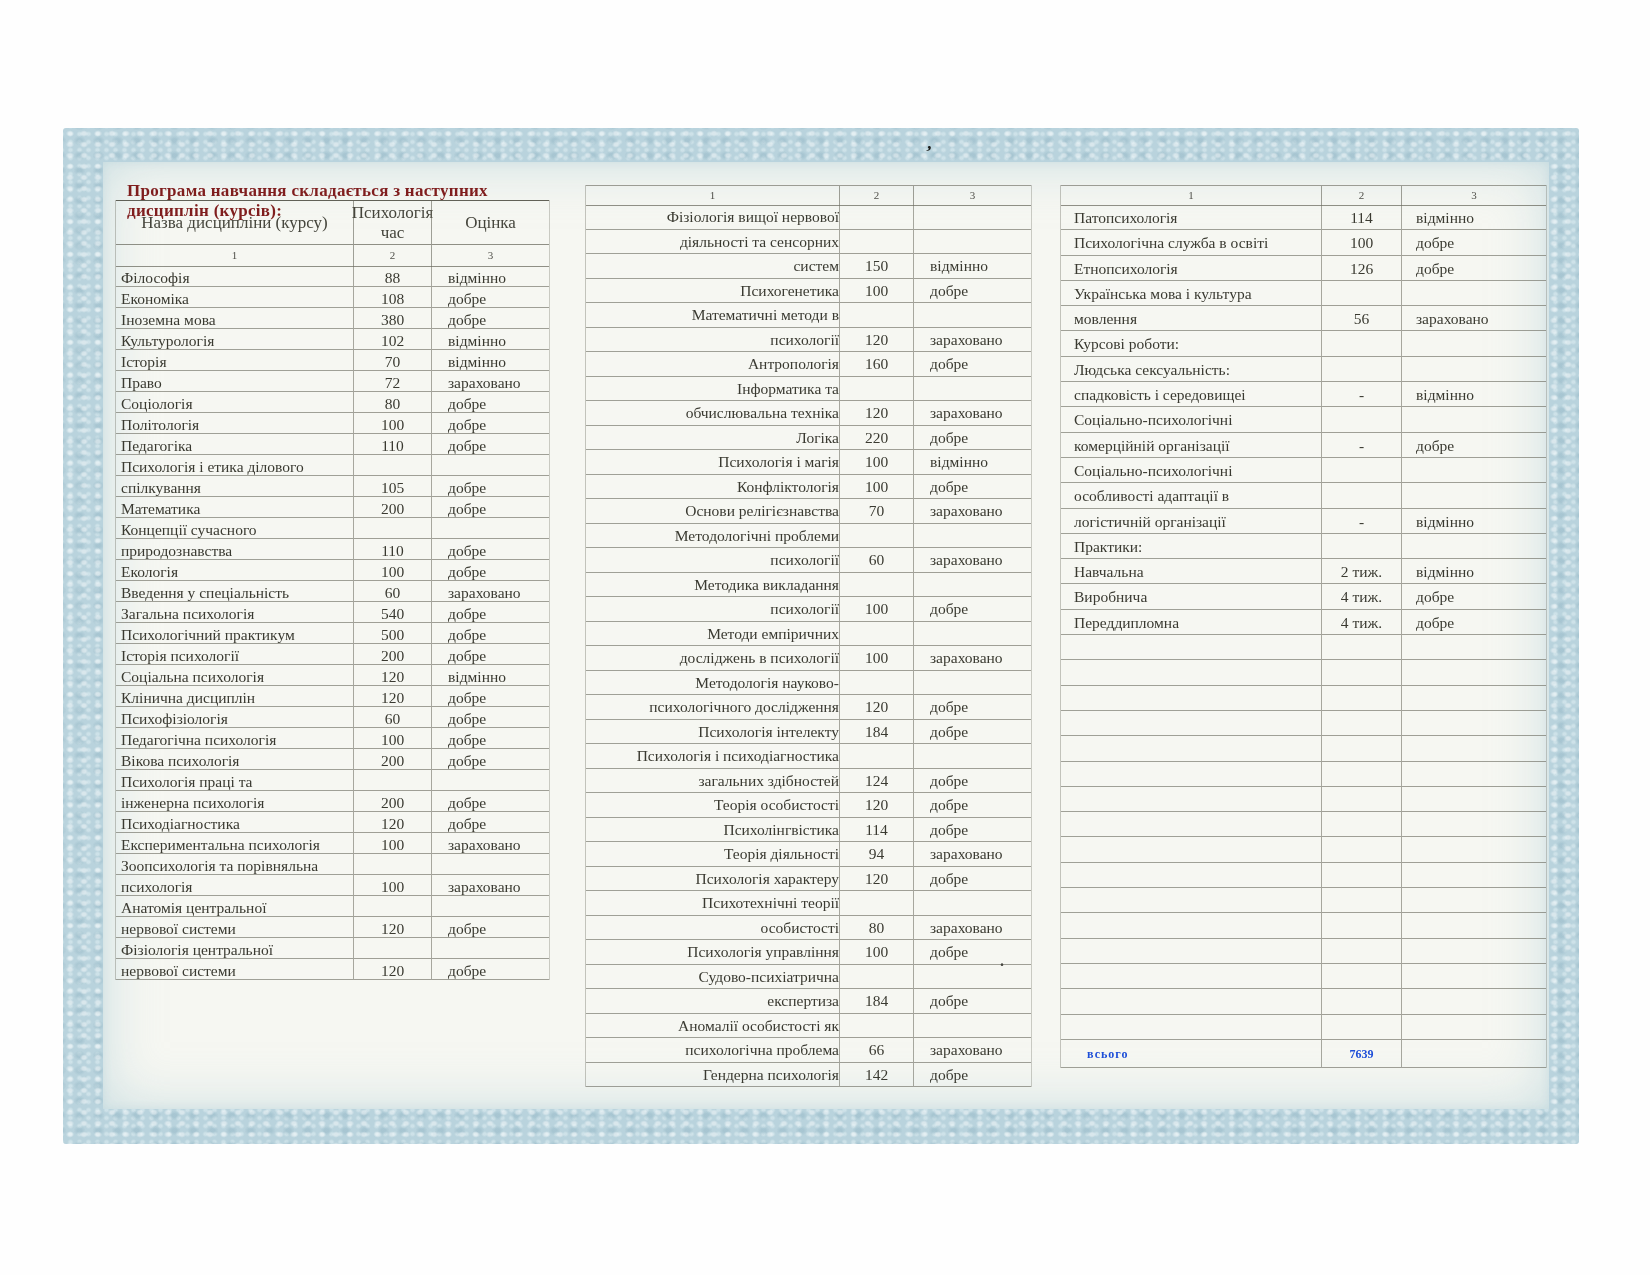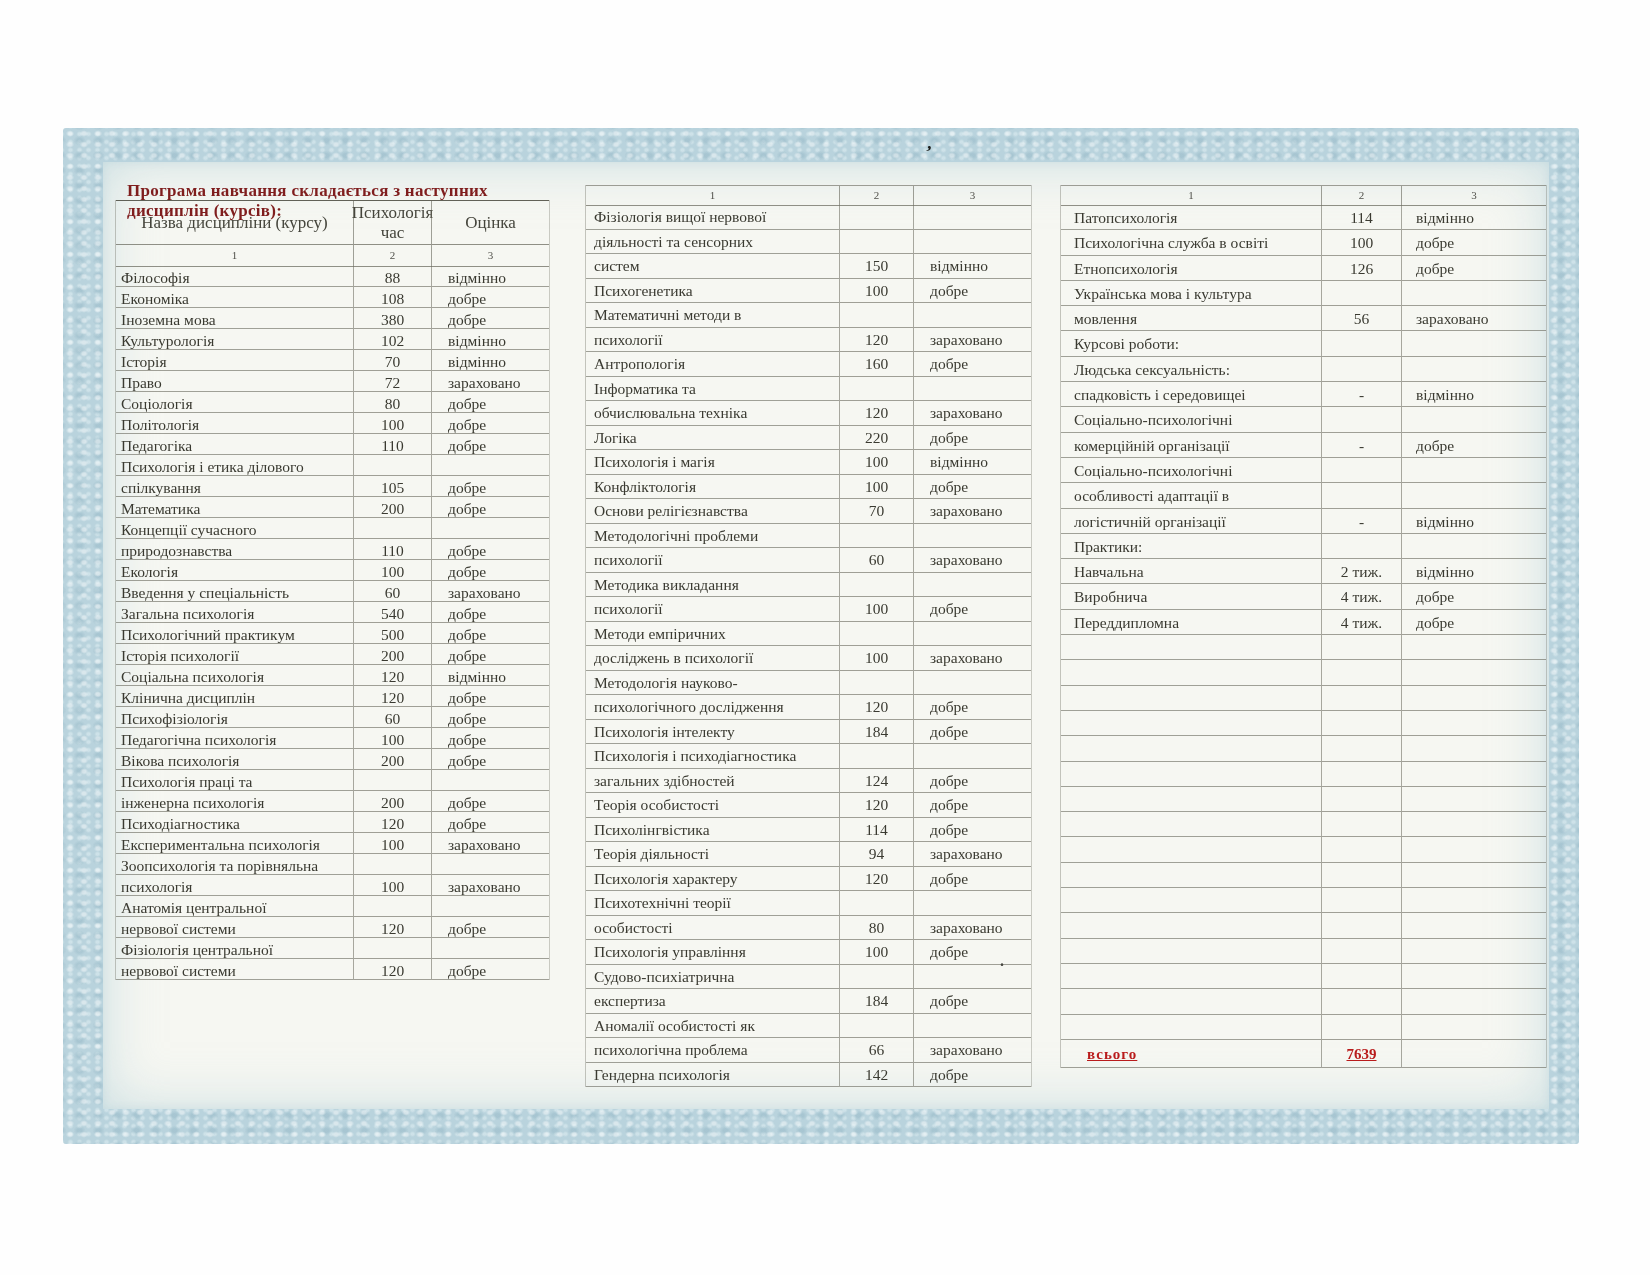--- a/index.html
+++ b/index.html
@@ -50,25 +50,25 @@
 
   .trow{font-size:15.5px;}
   .t-left .trow{height:21px;line-height:24.2px;}
   .t-middle .trow{height:24.5px;line-height:24.5px;}
   .t-right .trow{height:25.3px;line-height:25.3px;}
   .c{border-bottom:1px solid rgba(102,102,90,0.60);white-space:nowrap;overflow:hidden;}
   .c.hours,.c.grade{border-left:1px solid rgba(102,102,90,0.55);}
   .c.hours{text-align:center;}
   .c.grade{padding-left:16px;}
   .t-left .c.name{padding-left:5px;}
-  .t-middle .c.name{padding-left:8px;}
+  .t-middle .c.name{padding-left:8px;text-align:right;}
   .t-right .c.name{padding-left:13px;}
   .t-right .c.grade{padding-left:14px;}
 
-  .trow.total{height:28px;line-height:28px;font-weight:700;font-size:15px;color:#b91c1c;text-decoration:underline;}
+  .trow.total{height:28px;line-height:28px;font-weight:700;font-size:12px;color:#1d4ed8;}
   .trow.total .c.name{padding-left:26px;letter-spacing:1px;}
 </style>
 </head>
 <body>
 
 <div id="page">
   <div id="blue-band" class="abs"></div>
   <div id="paper" class="abs"></div>
 
   <div id="heading" class="abs">Програма навчання складається з наступних дисциплін (курсів):</div>

